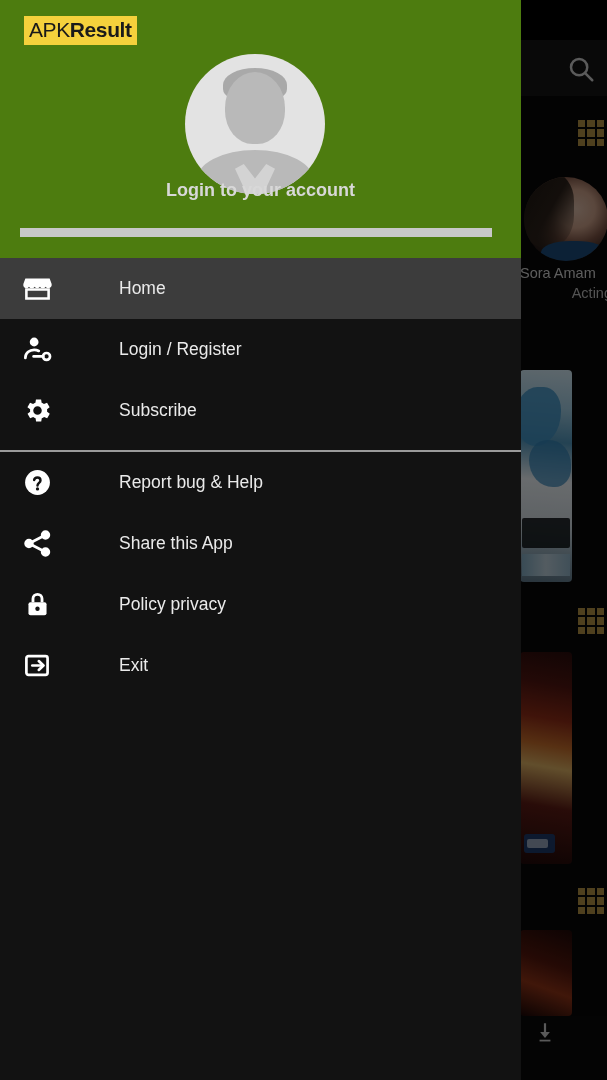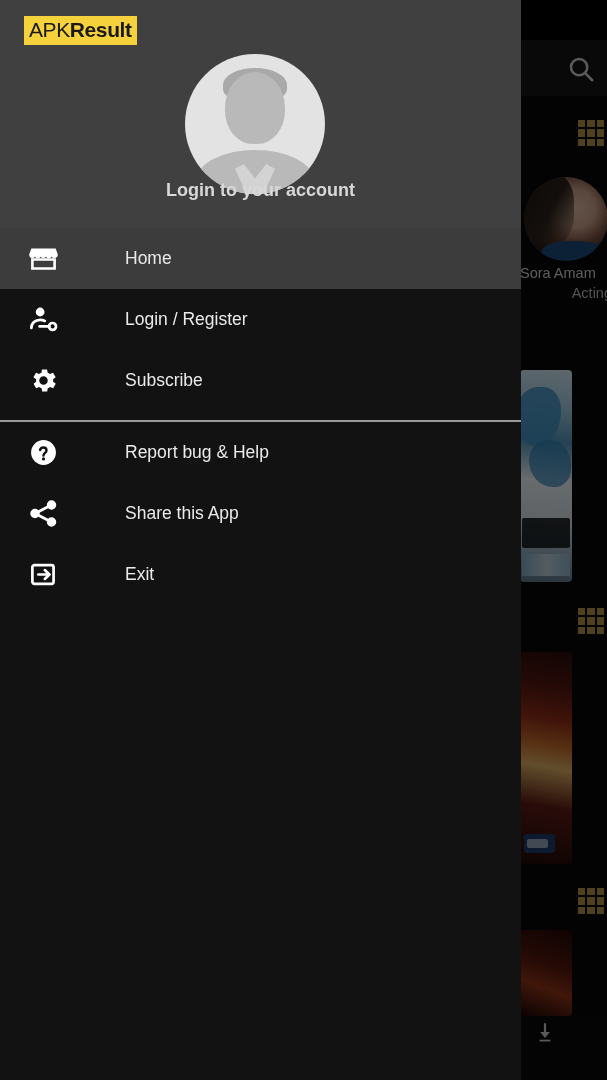--- a/index.html
+++ b/index.html
@@ -148,22 +148,22 @@
   
   #drawer {
     position:absolute; left:0; top:0;
     width:521px; height:1080px;
     background:#121212;
     display:flex; flex-direction:column;
   }
 
   #drawer-header {
     position:relative;
-    height:228px;
-    background:#404040;
+    height:258px;
+    background:#4d7c0f;
     flex:0 0 auto;
   }
 
   #watermark {
     position:absolute; left:24px; top:16px;
     background:#f5d13c;
     padding:1px 5px 2px 5px;
     font-size:21px;
     letter-spacing:-0.4px;
     color:#1a1a1a;
@@ -221,21 +221,21 @@
     background:#c8c8c8;
   }
 
   
   #menu-primary { flex:0 0 auto; padding-top:0; }
 
   .menu-item {
     position:relative;
     display:flex; align-items:center;
     height:61px;
-    padding-left:28px;
+    padding-left:22px;
     cursor:pointer;
   }
   .menu-item.selected { background:#3c3c3c; }
 
   .menu-icon {
     width:52px; height:40px;
     display:flex; align-items:center; justify-content:flex-start;
     color:#ffffff;
     flex:0 0 52px;
   }
@@ -423,20 +423,30 @@
           <svg viewBox="0 0 24 24" width="31" height="31" fill="none" stroke="currentColor" stroke-width="2.1" stroke-linecap="round">
             <circle cx="18.2" cy="5.4" r="2.6" fill="currentColor"></circle>
             <circle cx="5.4" cy="12" r="2.6" fill="currentColor"></circle>
             <circle cx="18.2" cy="18.6" r="2.6" fill="currentColor"></circle>
             <path d="M7.7 10.8l8.2-4.2M7.7 13.2l8.2 4.2"></path>
           </svg>
         </span>
         <span class="menu-label">Share this App</span>
       </div>
 
+      <div class="menu-item">
+        <span class="menu-icon">
+          <svg viewBox="0 0 24 24" width="31" height="31" fill="currentColor">
+            <path d="M7.4 10.2V7.6a4.6 4.6 0 0 1 9.2 0v2.6h-2.2V7.6a2.4 2.4 0 0 0-4.8 0v2.6H7.4z"></path>
+            <rect x="5" y="10.2" width="14" height="10.2" rx="1.6"></rect>
+            <circle cx="12" cy="15.3" r="1.7" fill="#121212"></circle>
+          </svg>
+        </span>
+        <span class="menu-label">Policy privacy</span>
+      </div>
 
       <div class="menu-item">
         <span class="menu-icon">
           <svg viewBox="0 0 24 24" width="31" height="31" fill="none" stroke="currentColor" stroke-width="2.1" stroke-linecap="round" stroke-linejoin="round">
             <rect x="3.4" y="4.8" width="16.4" height="14.4" rx="1.6"></rect>
             <path d="M8 12h8.2"></path>
             <path d="M13 8.6L16.6 12 13 15.4"></path>
           </svg>
         </span>
         <span class="menu-label">Exit</span>

